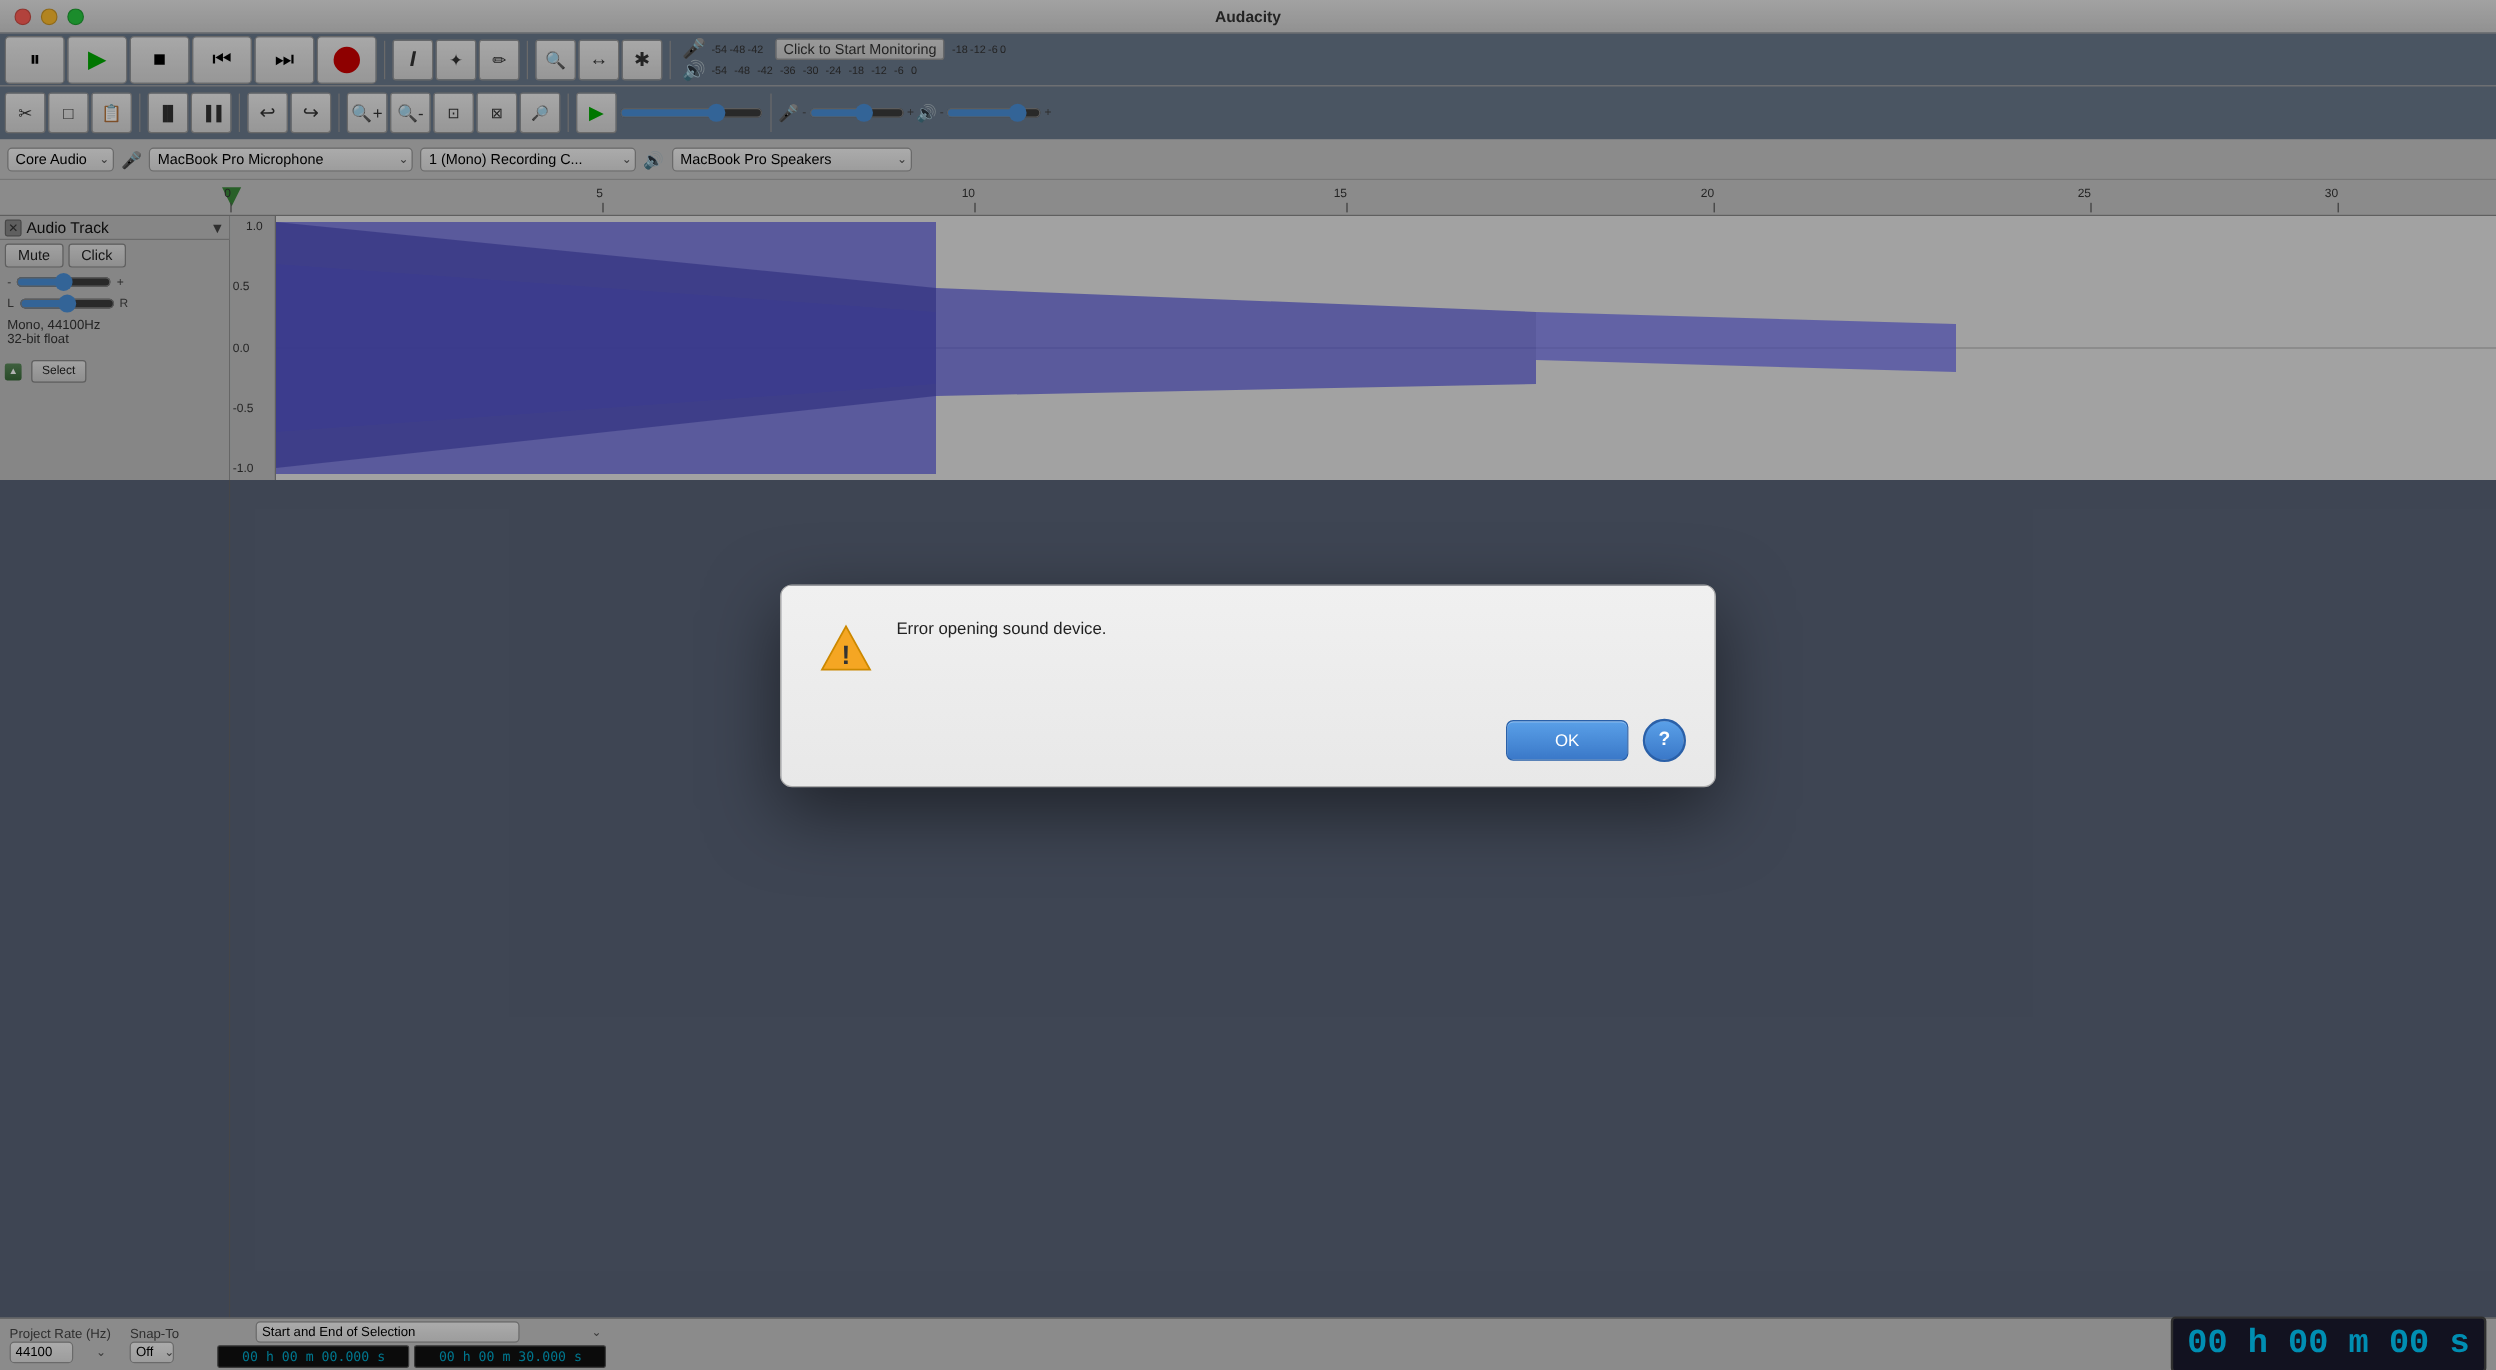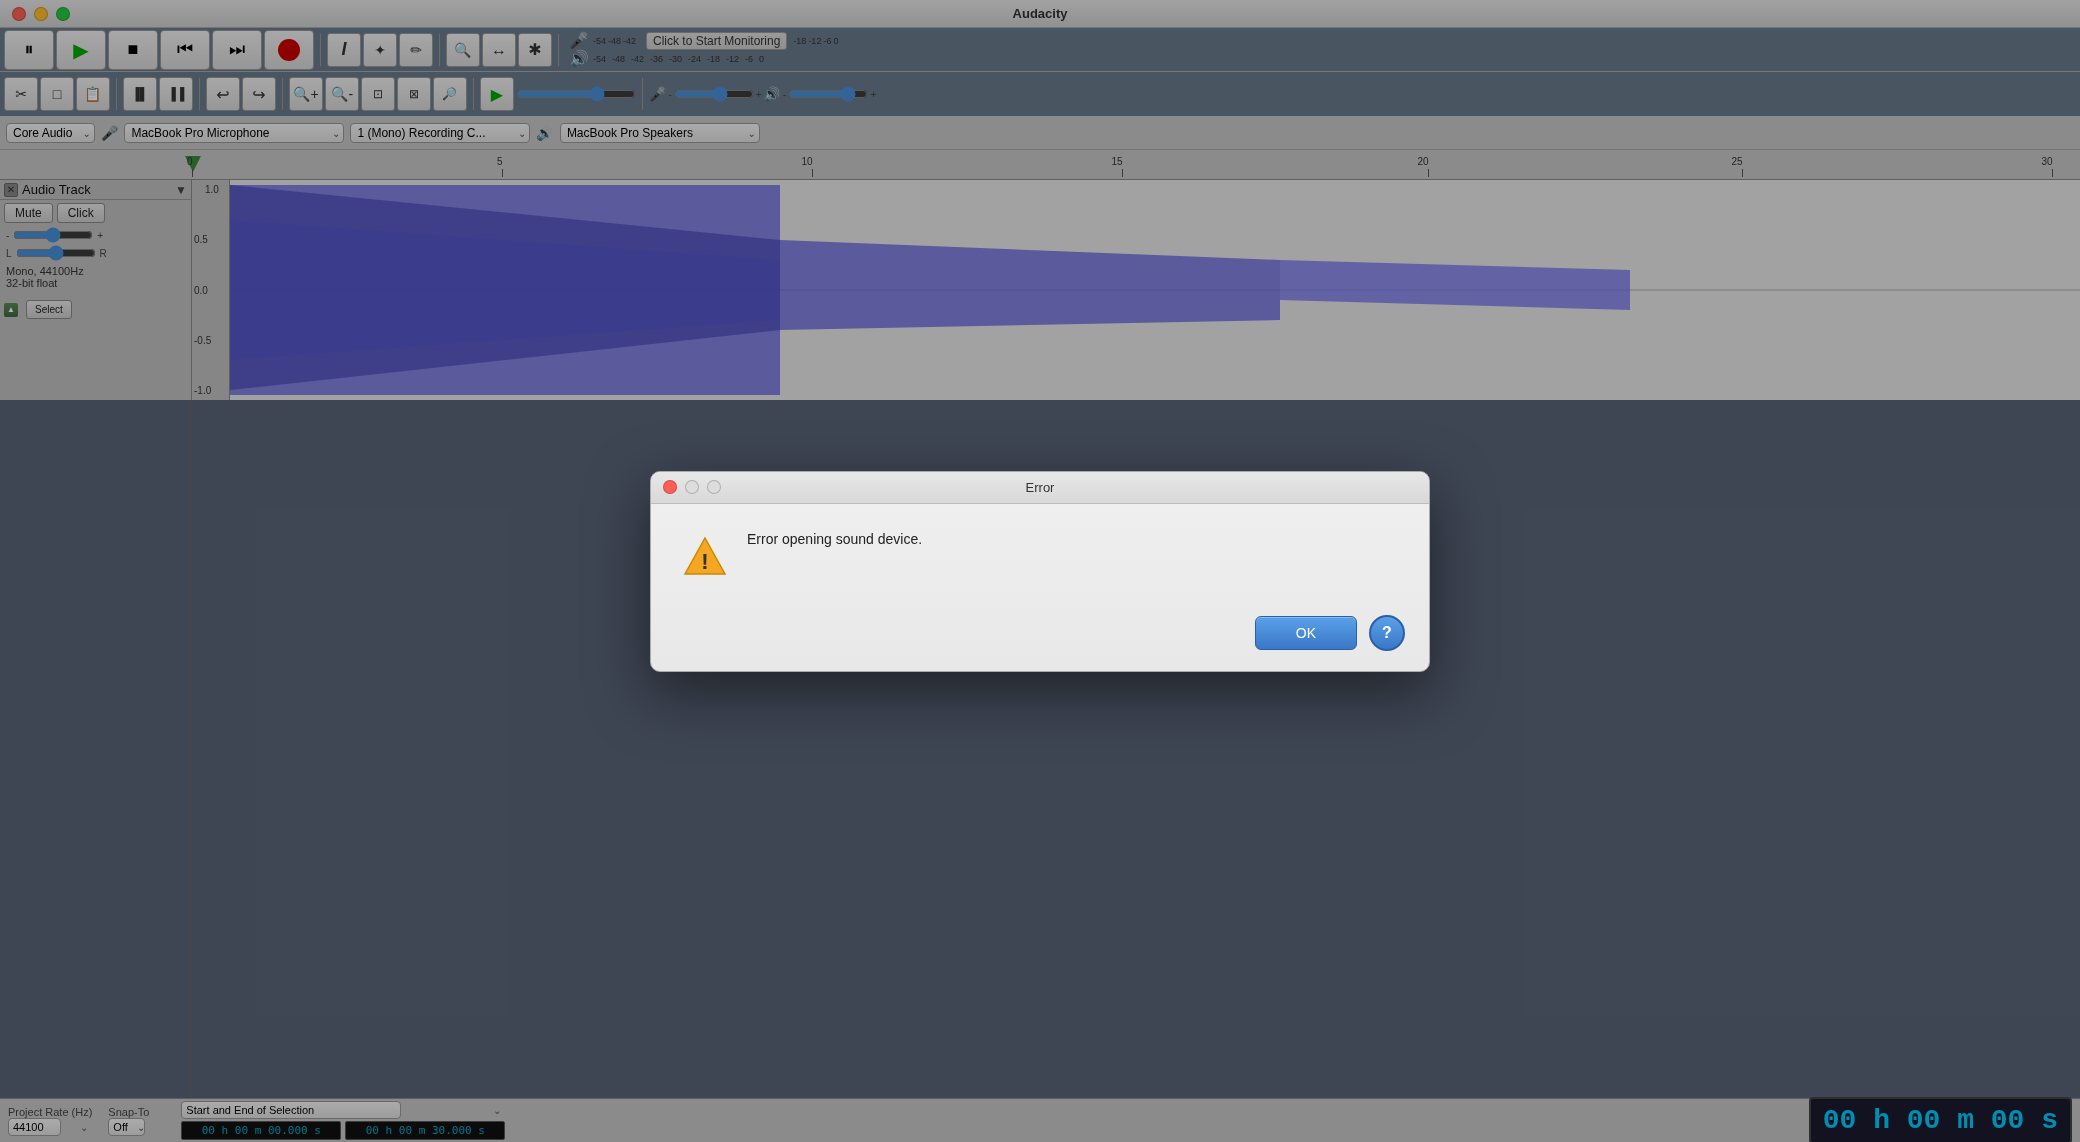--- a/index.html
+++ b/index.html
@@ -719,21 +719,21 @@
         <div class="ruler-tick"></div>
       </div>
       <div class="ruler-mark" style="left: 1236px;">
         <span class="ruler-num">20</span>
         <div class="ruler-tick"></div>
       </div>
       <div class="ruler-mark" style="left: 1550px;">
         <span class="ruler-num">25</span>
         <div class="ruler-tick"></div>
       </div>
-      <div class="ruler-mark" style="left: 1860px;">
+      <div class="ruler-mark" style="left: 1756px;">
         <span class="ruler-num">30</span>
         <div class="ruler-tick"></div>
       </div>
     </div>
   </div>
 
   <div class="main-content" style="flex:1; display:flex; flex-direction:column;">
 
     <div class="track-and-waveform">
 
@@ -826,47 +826,39 @@
         <div class="select-wrapper">
           <select class="status-select">
             <option>Off</option>
           </select>
           <span class="select-arrow">⌄</span>
         </div>
       </div>
 
       <div style="display:flex; flex-direction:column; margin-left:16px;">
         <div class="select-wrapper">
-          <select class="status-select" style="min-width:220px;">
+          <select class="status-select" style="min-width:220px;margin-left:32px;">
             <option>Start and End of Selection</option>
           </select>
           <span class="select-arrow">⌄</span>
         </div>
         <div style="display:flex; gap:4px; margin-top:2px;">
           <div class="time-display" style="font-size:11px; color:#00aacc; background:#111; padding:2px 4px; border-radius:2px; font-family:monospace;">00 h 00 m 00.000 s</div>
           <div class="time-display" style="font-size:11px; color:#00aacc; background:#111; padding:2px 4px; border-radius:2px; font-family:monospace;">00 h 00 m 30.000 s</div>
         </div>
       </div>
 
       <div style="margin-left: auto;">
         <div class="big-time-display">00 h 00 m 00 s</div>
       </div>
     </div>
   </div>
 
   <div class="dialog-overlay">
     <div class="dialog-box">
-      <div class="dialog-title-bar">
-        <div class="dialog-title-buttons">
-          <div class="title-btn btn-close"></div>
-          <div class="title-btn" style="background:#ddd;"></div>
-          <div class="title-btn" style="background:#ddd;"></div>
-        </div>
-        <span class="dialog-title-text">Error</span>
-      </div>
       <div class="dialog-body">
 
         <div style="flex-shrink:0; margin-top:8px;">
           <svg width="44" height="40" viewBox="0 0 44 40">
             <polygon points="22,2 42,38 2,38" fill="#f5a623" stroke="#cc8800" stroke-width="1.5"></polygon>
             <text x="22" y="33" text-anchor="middle" font-size="22" font-weight="bold" fill="#333">!</text>
           </svg>
         </div>
         <div>
           <div class="dialog-message">Error opening sound device.</div>

